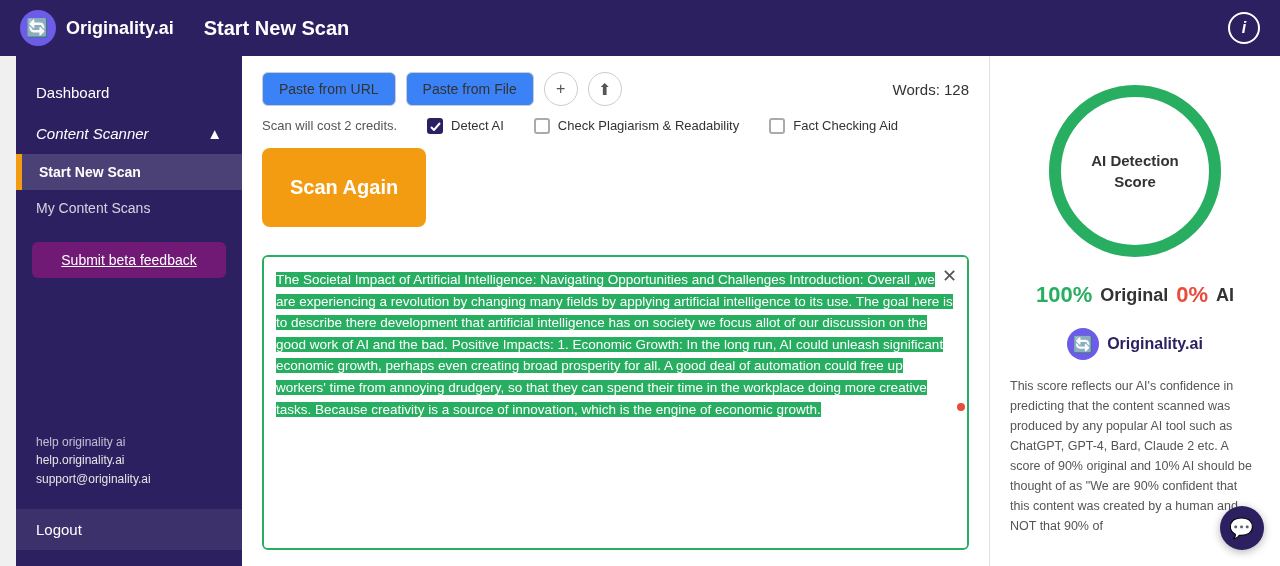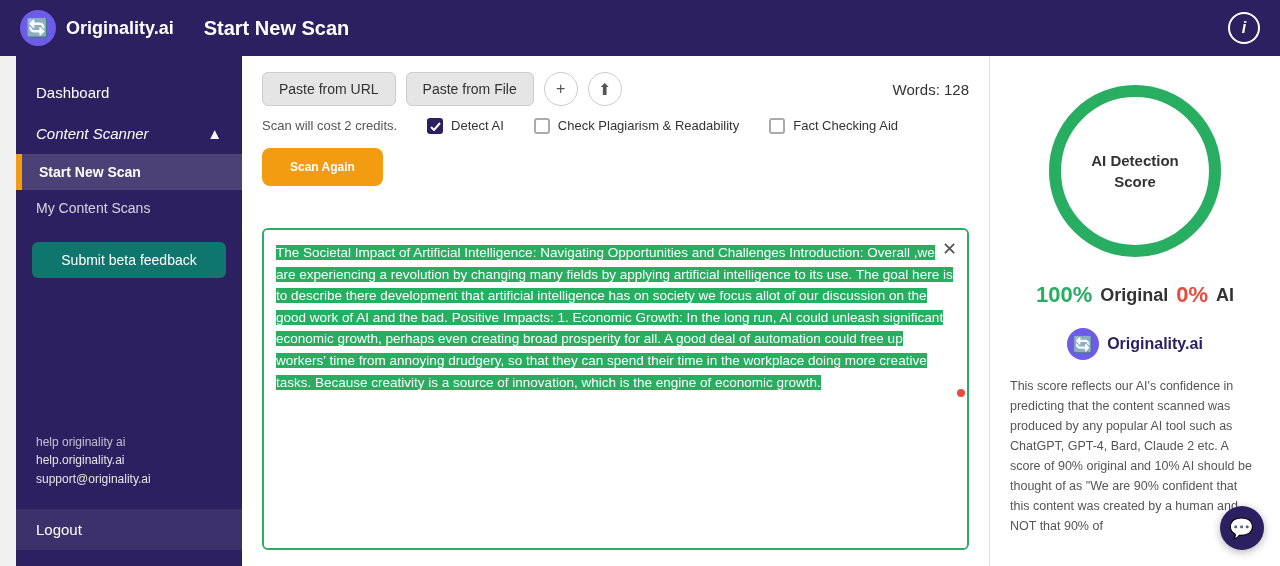--- a/index.html
+++ b/index.html
@@ -124,29 +124,30 @@
       background: #f39c12;
     }
     .sidebar-sub-item {
       padding: 10px 20px;
       color: rgba(255,255,255,0.8);
       font-size: 14px;
       cursor: pointer;
     }
     .submit-feedback {
       margin: 16px;
-      background: #0f766e;
+      background: #701a75;
       color: white;
       border: none;
       border-radius: 6px;
       padding: 10px 16px;
       font-size: 14px;
       font-weight: 500;
       cursor: pointer;
       text-align: center;
+      text-decoration: underline;
     }
     .sidebar-footer {
       margin-top: auto;
       padding: 12px 20px;
     }
     .sidebar-link {
       color: #e5e5e5;
       font-size: 12px;
       text-decoration: none;
       display: block;
@@ -185,21 +186,21 @@
     }
 
     .toolbar {
       display: flex;
       align-items: center;
       gap: 10px;
       margin-bottom: 12px;
     }
     .btn-outline {
       border: 1px solid #ccc;
-      background: #e5e5e5;
+      background: #3b82f6;
       border-radius: 6px;
       padding: 8px 16px;
       font-size: 14px;
       cursor: pointer;
       color: #333;
       font-weight: 500;
     }
     .icon-btn {
       width: 34px;
       height: 34px;
@@ -254,26 +255,26 @@
       gap: 8px;
       font-size: 13px;
       color: #333;
     }
 
     .scan-btn {
       background: #f39c12;
       color: white;
       border: none;
       border-radius: 8px;
-      padding: 12px 28px;
-      font-size: 12px;
+      padding: 28px 28px;
+      font-size: 20px;
       font-weight: 600;
       cursor: pointer;
       align-self: flex-start;
-      margin-bottom: 28px;
+      margin-bottom: 14px;
     }
 
     .scan-btn-row {
       display: flex;
       align-items: center;
       gap: 16px;
       margin-bottom: 14px;
     }
 
     

